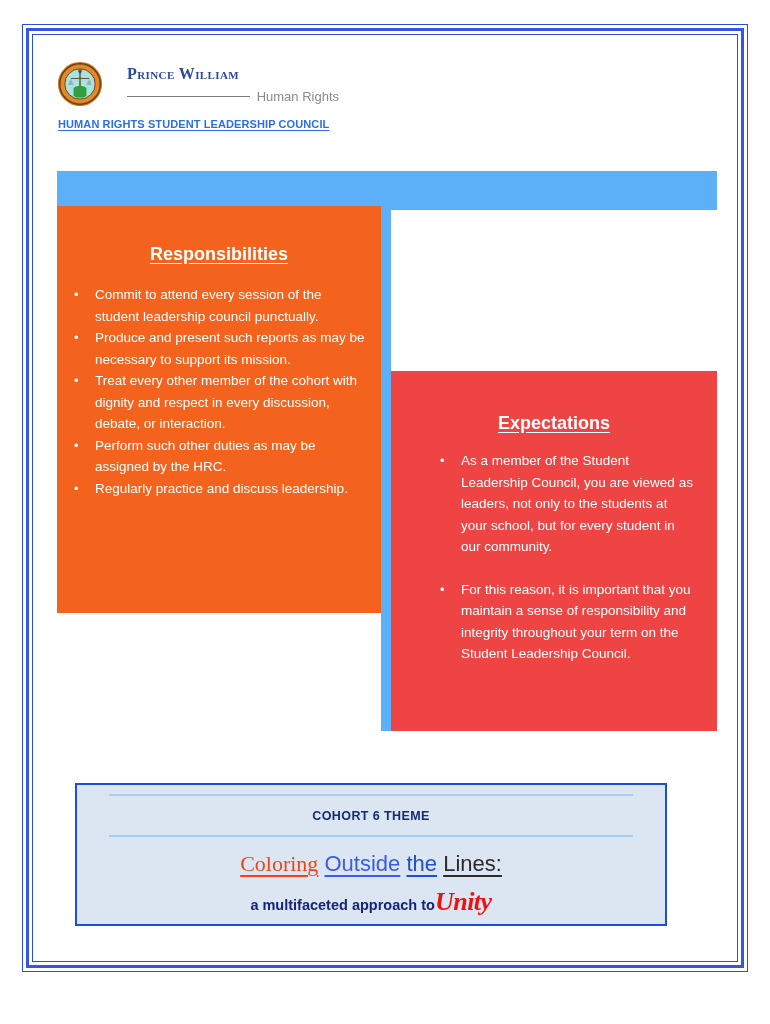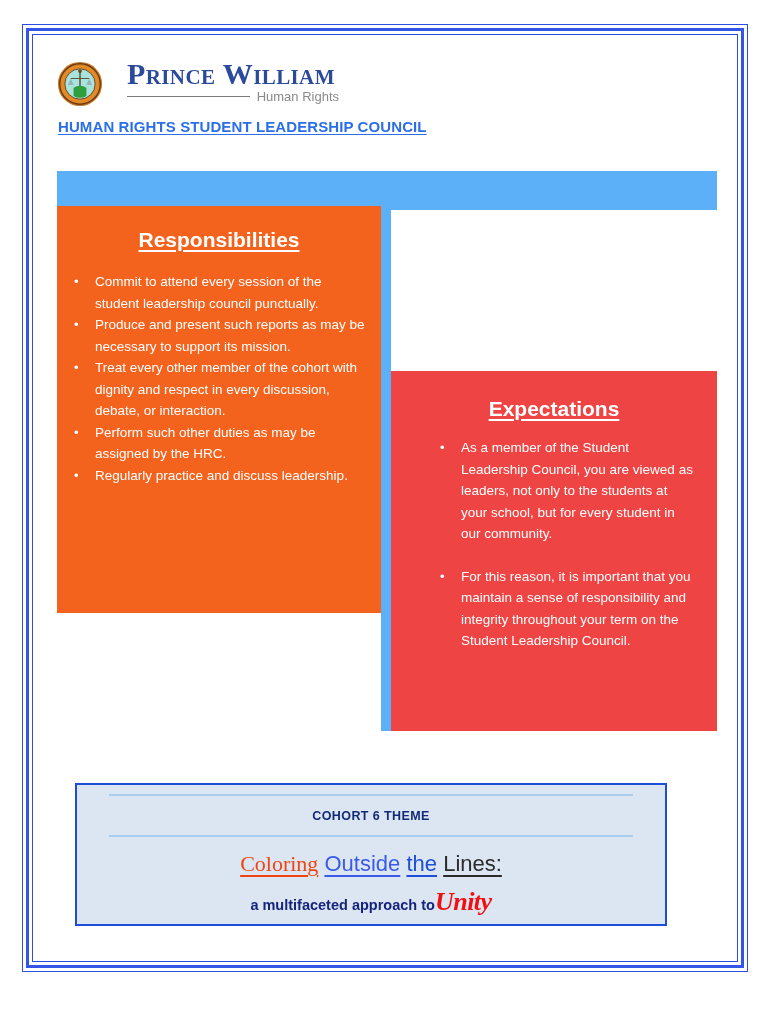--- a/index.html
+++ b/index.html
@@ -69,21 +69,21 @@
     width: 46px;
     height: 46px;
   }
   .wordmark {
     position: absolute;
     left: 70px;
     top: 0px;
   }
   .wordmark-main {
     font-family: "Liberation Serif", serif;
-    font-size: 30px;
+    font-size: 16px;
     font-weight: bold;
     font-variant: small-caps;
     color: #2B4A9B;
     letter-spacing: 0.4px;
     line-height: 28px;
     white-space: nowrap;
   }
   .wordmark-sub-row {
     display: flex;
     align-items: center;
@@ -100,21 +100,21 @@
     font-family: "Liberation Sans", sans-serif;
     font-size: 13px;
     color: #8A8A8A;
     white-space: nowrap;
   }
 
   .council-link {
     position: absolute;
     left: 25px;
     top: 83px;
-    font-size: 15px;
+    font-size: 11px;
     font-weight: bold;
     color: #2A6FE8;
     text-decoration: underline;
     text-underline-offset: 2px;
     letter-spacing: 0.1px;
     white-space: nowrap;
   }
 
   
   .blue-bar {
@@ -148,25 +148,25 @@
     left: 358px;
     top: 336px;
     width: 326px;
     height: 360px;
     background: #ef4444;
     color: #ffffff;
   }
 
   .box-title {
     text-align: center;
-    font-size: 21px;
+    font-size: 18px;
     font-weight: bold;
     text-decoration: underline;
     text-underline-offset: 3px;
-    margin: 0;
+    margin: 16px;
     padding: 0;
   }
   .orange-box .box-title { padding-top: 22px; }
   .navy-box   .box-title { padding-top: 26px; }
 
   ul.bullets {
     list-style: none;
     margin: 0;
     padding: 0;
   }

